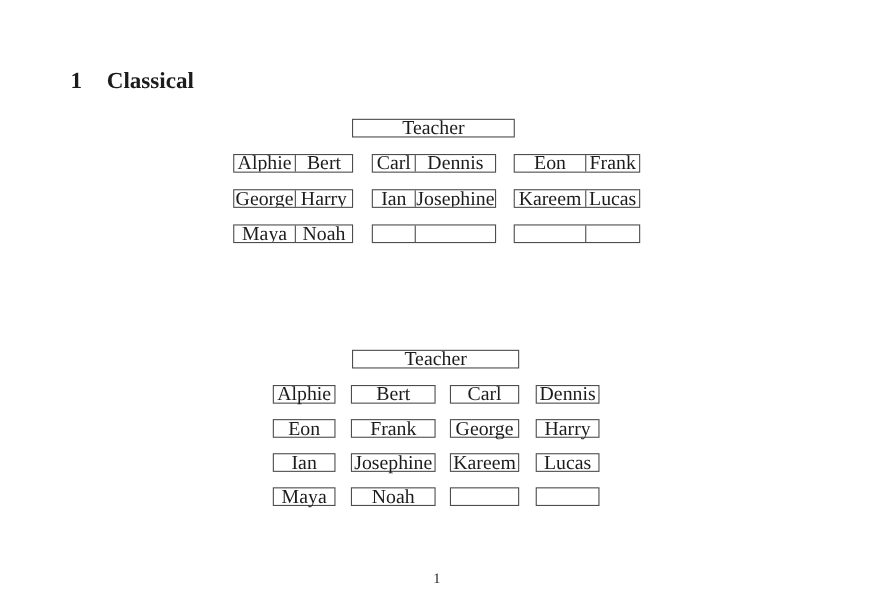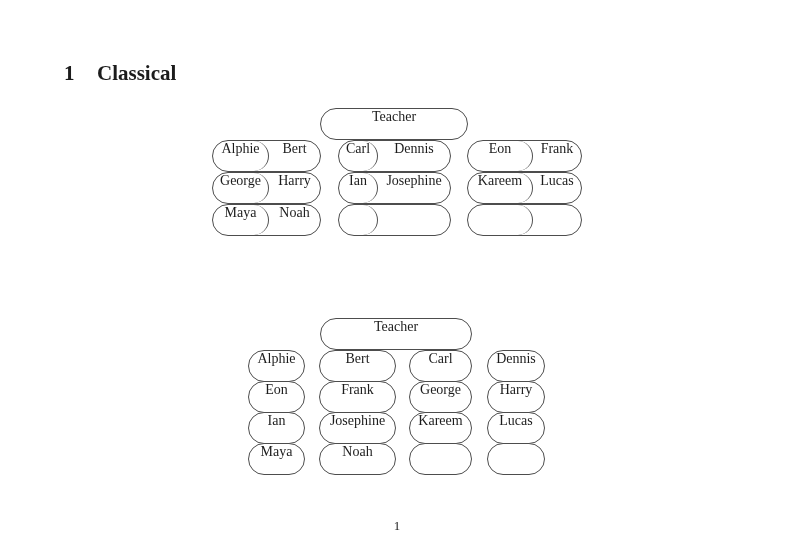--- a/index.html
+++ b/index.html
@@ -1,19 +1,19 @@
 <!DOCTYPE html>
 <html style="--text: #1c1c1c; --border: #4d4d4d;"><head>
 <meta charset="utf-8">
 <style>
   :root {
     --text: #1c1c1c;
     --border: #4d4d4d;
   }
-  * { margin: 0; padding: 0; box-sizing: border-box; border-radius: 22px; }
+  * { margin: 0; padding: 0; box-sizing: border-box; }
   html, body { background: #ffffff; }
   .page {
     position: relative;
     width: 794px;
     height: 560px;
     background: #ffffff;
     font-family: "Liberation Serif", "DejaVu Serif", serif;
     color: var(--text);
     overflow: hidden;
   }
@@ -24,24 +24,24 @@
     font-size: 21px;
     line-height: 24px;
     white-space: nowrap;
   }
   .section-number {
     display: inline-block;
     width: 33px;
   }
   .box, .desk {
     position: absolute;
-    height: 32px;
+    height: 17px;
     border: 1px solid var(--border);
     background: #ffffff;
-    font-size: 14px;
+    font-size: 18px;
     line-height: 15px;
   }
   .box { text-align: center; }
   .desk { display: flex; }
   .desk .cell {
     display: block;
     text-align: center;
     overflow: hidden;
   }
   .desk .c1 { flex: none; border-right: 1px solid var(--border); }

